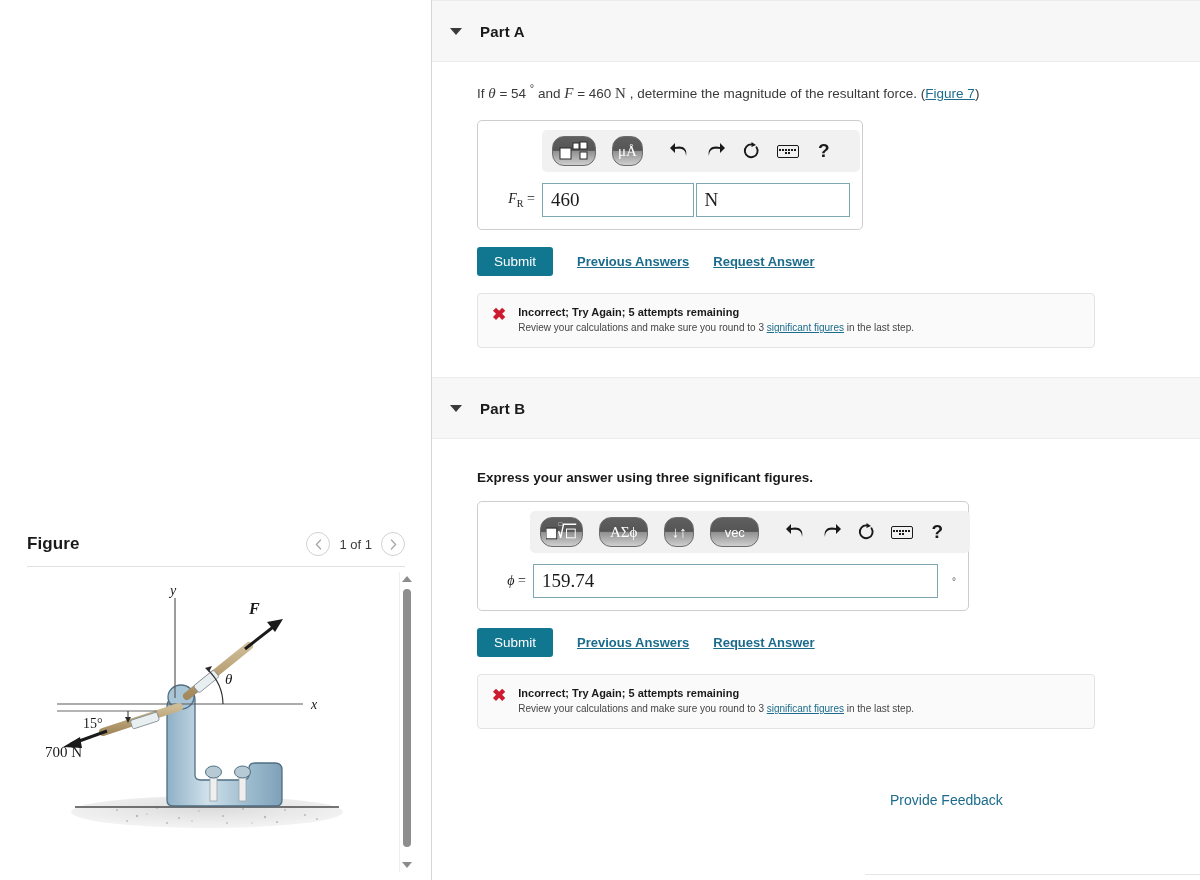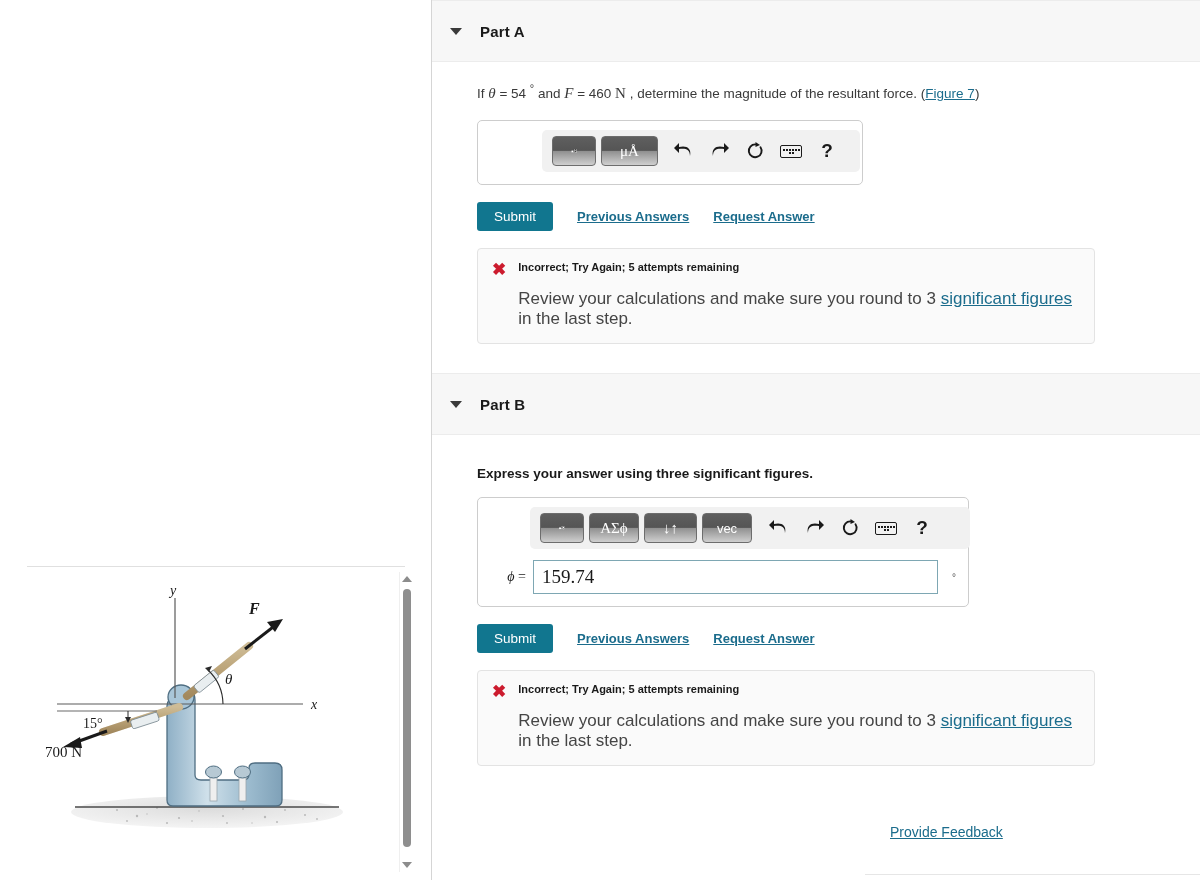--- a/index.html
+++ b/index.html
@@ -95,24 +95,24 @@
   .ansbox.b{width:492px;}
   .mq-toolbar{
     background:#f1f1f1;border-radius:5px;
     height:42px;display:flex;align-items:center;
     padding:0 10px;gap:0px;
   }
   .ansbox .mq-toolbar{margin-left:52px;width:318px;box-sizing:border-box;}
   .ansbox.b .mq-toolbar{margin-left:40px;width:440px;box-sizing:border-box;}
   .tb-btn{
     height:30px;min-width:30px;
-    border:1px solid #6d6d6d;border-radius:4px;
+    border:1px solid #6d6d6d;border-radius:12px;
     background:linear-gradient(180deg,#5f5f5f 0%,#555 48%,#8f8f8f 50%,#cfcfcf 100%);
     color:#fff;display:flex;align-items:center;justify-content:center;
-    margin-right:5px;box-sizing:border-box;padding:0 18px;
+    margin-right:16px;box-sizing:border-box;padding:0 5px;
     font-family:"Liberation Serif", serif;font-size:15px;
   }
   .tb-btn.boxicon{width:44px;}
   .tb-btn.wide{width:50px;}
   .tb-icon{
     width:26px;height:30px;display:flex;align-items:center;justify-content:center;
     color:#1a1a1a;font-size:17px;margin-right:10px;
   }
   .tb-icon.first{margin-left:8px;}
   .kbd{
@@ -153,36 +153,52 @@
   }
 
   .feedback-box{
     margin-top:17px;width:618px;box-sizing:border-box;
     border:1px solid #e3e3e3;border-radius:4px;background:#fafafa;
     padding:12px 14px 14px 14px;
     display:flex;align-items:flex-start;
   }
   .x-icon{color:#cc1b2e;font-size:17px;font-weight:bold;line-height:1.1;margin-right:12px;}
   .fb-title{font-size:11px;font-weight:bold;color:#1a1a1a;}
-  .fb-sub{font-size:17px;color:#454545;margin-top:16px;}
+  .fb-sub{font-size:10px;color:#454545;margin-top:4px;}
   .fb-sub a{color:#1b6c8c;text-decoration:underline;}
 
   .provide{
-    position:absolute;left:458px;top:824px;
-    color:#1b6c8c;text-decoration:underline;font-size:14px;cursor:pointer;
+    position:absolute;left:458px;top:792px;
+    color:#1b6c8c;font-size:14px;cursor:pointer;
   }
   .bottom-rule{position:absolute;left:433px;top:874px;width:767px;height:1px;background:#e6e6e6;}
 </style>
 </head>
 <body>
 
 <div class="page">
 
   <div class="left-panel">
 
+    <div class="fig-head">
+      <div class="fig-title">Figure</div>
+      <div class="fig-nav">
+        <div class="nav-circle">
+          <svg width="7" height="11" viewBox="0 0 7 11">
+            <path d="M5.6 1 L1.4 5.5 L5.6 10" fill="none" stroke="#a8a8a8" stroke-width="1.3" stroke-linecap="round" stroke-linejoin="round"></path>
+          </svg>
+        </div>
+        <div class="fig-count">1 of 1</div>
+        <div class="nav-circle">
+          <svg width="7" height="11" viewBox="0 0 7 11">
+            <path d="M1.4 1 L5.6 5.5 L1.4 10" fill="none" stroke="#a8a8a8" stroke-width="1.3" stroke-linecap="round" stroke-linejoin="round"></path>
+          </svg>
+        </div>
+      </div>
+    </div>
 
     <div class="fig-rule"></div>
 
     <div class="fig-body">
       <svg class="fig-canvas" viewBox="0 0 360 270">
         <defs>
           <linearGradient id="brkt" x1="0" y1="0" x2="1" y2="0">
             <stop offset="0%" stop-color="#8fb0c6"></stop>
             <stop offset="35%" stop-color="#cfe0ea"></stop>
             <stop offset="70%" stop-color="#9dbccf"></stop>
@@ -329,20 +345,28 @@
                 <i></i>
                 <i></i>
                 <i></i>
                 <i></i>
                 <i></i>
             </div>
           </div>
           <div class="tb-icon qmark">?</div>
         </div>
 
+        <div class="ansrow">
+          <div class="varlbl">
+            <i>F</i><sub>R</sub>
+            <span>=</span>
+          </div>
+          <div class="field num-a">460</div>
+          <div class="field unit-a">N</div>
+        </div>
       </div>
 
       <div class="actions">
         <button class="submit-btn">Submit</button>
         <span class="act-link">Previous Answers</span>
         <span class="act-link">Request Answer</span>
       </div>
 
       <div class="feedback-box">
         <div class="x-icon">✖</div>

